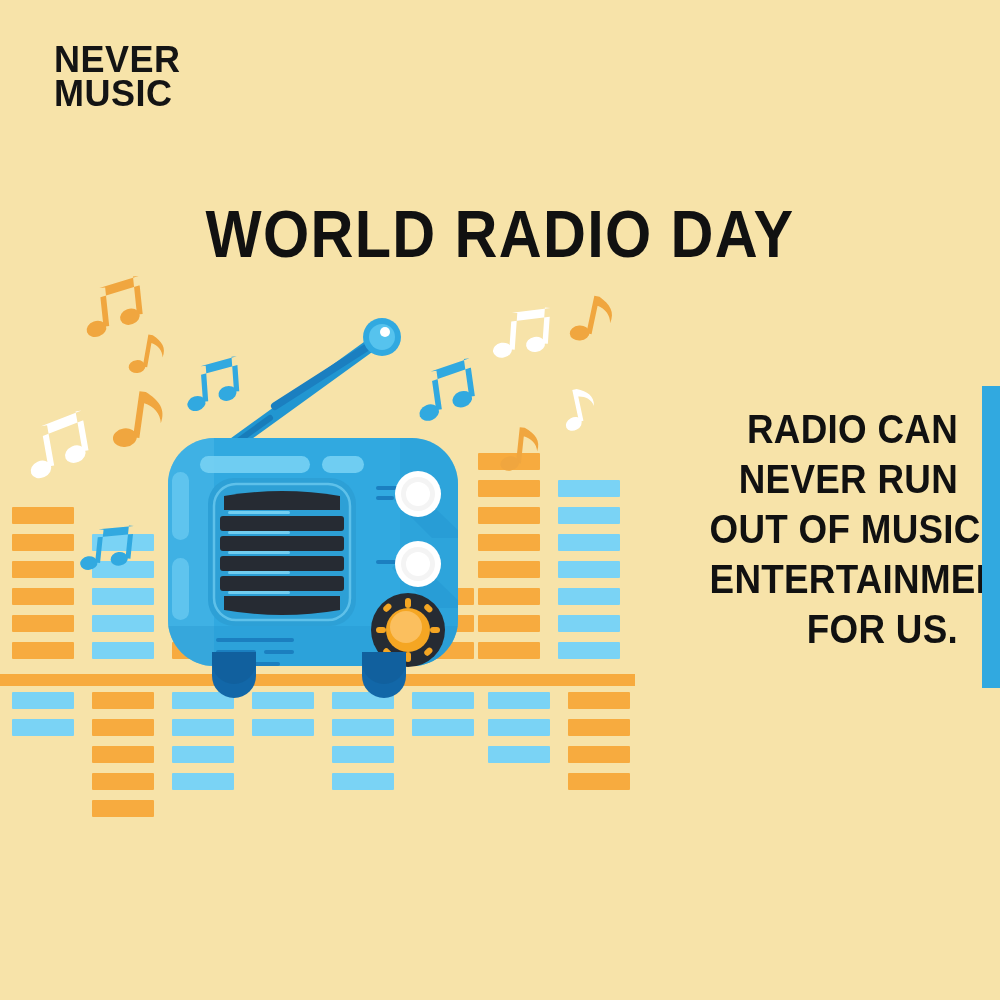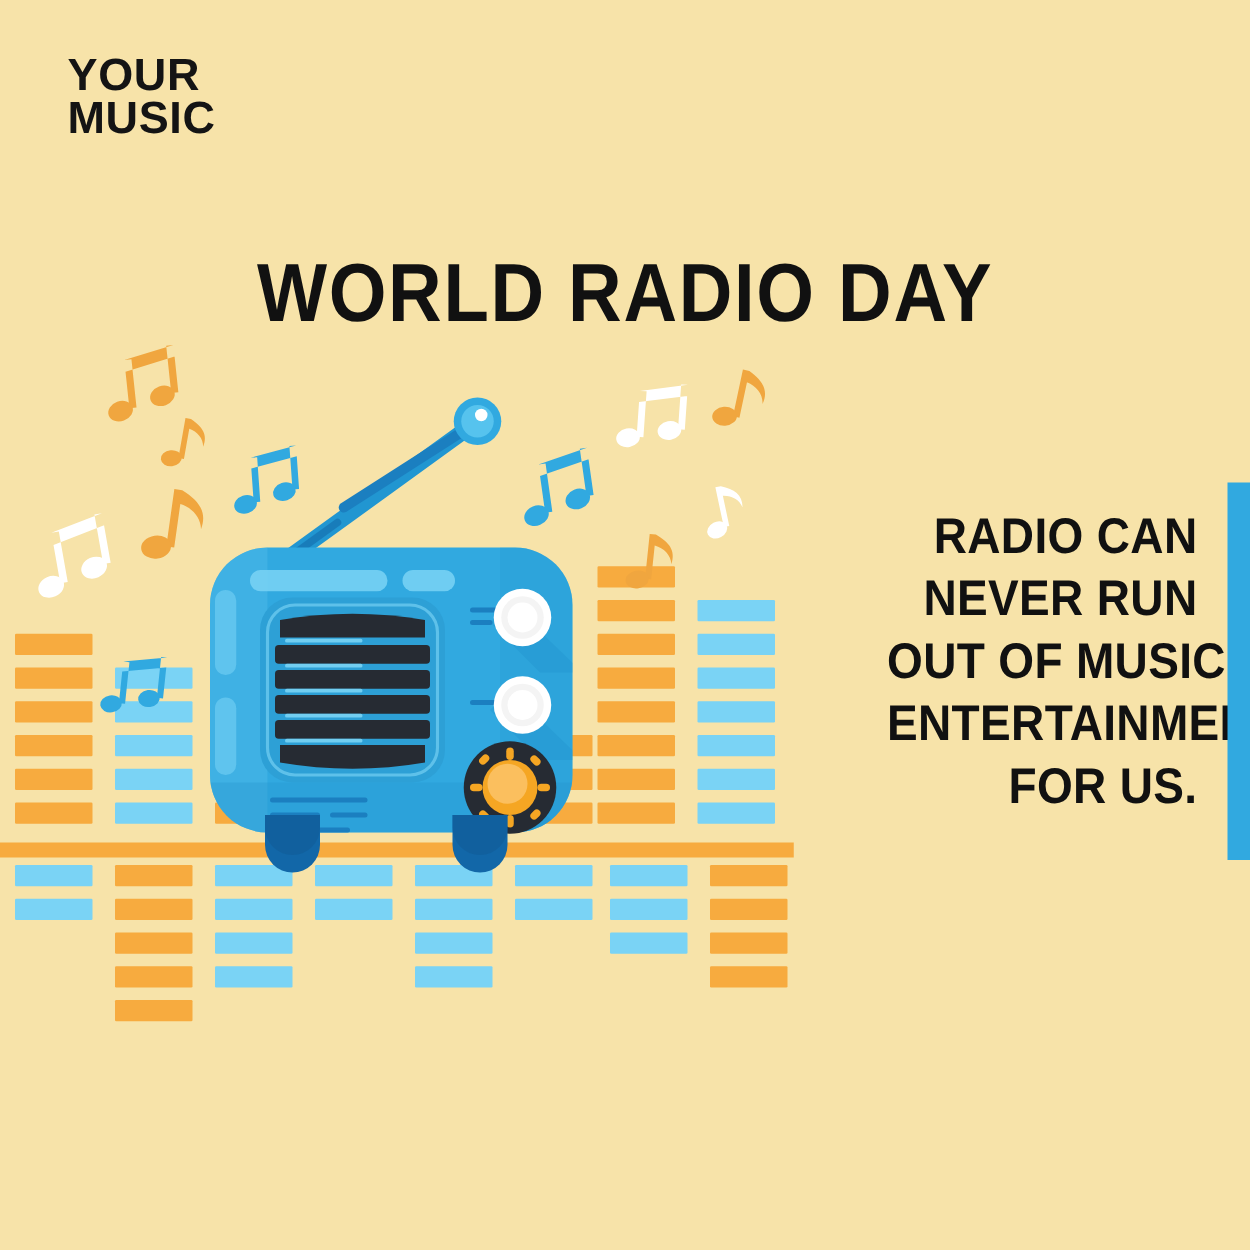--- a/index.html
+++ b/index.html
@@ -368,21 +368,21 @@
       <g>
         <path d="M62 352 h44 v24 a22 22 0 0 1 -44 0 z" fill="#1267a8"></path>
         <path d="M62 352 h44 v10 a22 22 0 0 1 -44 0 z" fill="#115b96" opacity="0.55"></path>
         <path d="M212 352 h44 v24 a22 22 0 0 1 -44 0 z" fill="#1267a8"></path>
         <path d="M212 352 h44 v10 a22 22 0 0 1 -44 0 z" fill="#115b96" opacity="0.55"></path>
       </g>
     </svg>
   </div>
 
   <div id="logo-block">
-    <span class="logo-line">YOUR</span>
+    <span class="logo-line">NEVER</span>
     <span class="logo-line">MUSIC</span>
   </div>
 
   <div id="headline">WORLD RADIO DAY</div>
 
   <div id="tagline">
     <span class="tagline-line">RADIO CAN</span>
     <span class="tagline-line">NEVER RUN</span>
     <span class="tagline-line">OUT OF MUSIC &amp;</span>
     <span class="tagline-line">ENTERTAINMENT</span>

